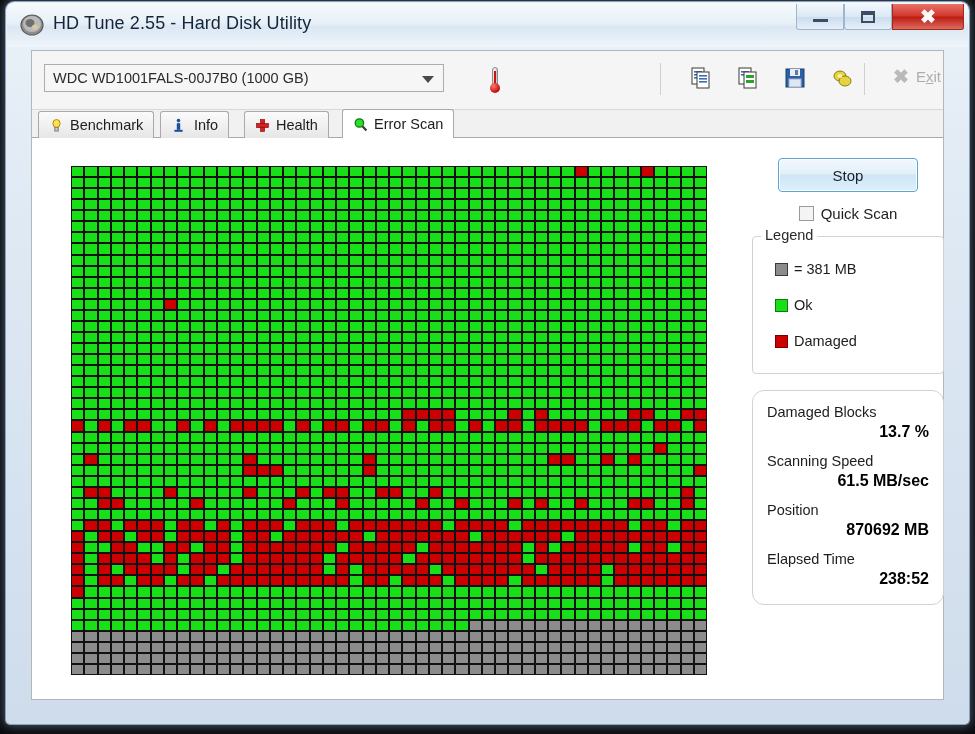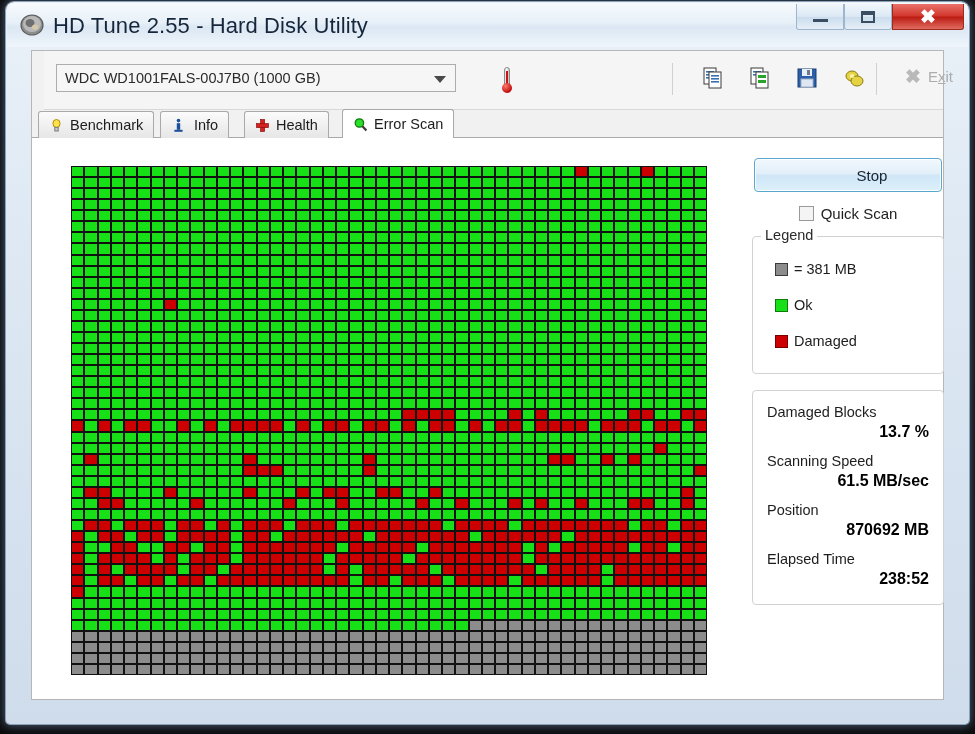--- a/index.html
+++ b/index.html
@@ -29,21 +29,21 @@
     height: 44px;
     border-radius: 7px 7px 0 0;
     background: linear-gradient(180deg,#f6fafd 0%, #e7f0f8 45%, #dbe7f3 55%, #eff5fb 100%);
   }
   .title-icon {
     position: absolute; left: 12px; top: 9px;
     width: 26px; height: 26px;
   }
   .title-text {
     position: absolute; left: 46px; top: 10px;
-    font-size: 22px; color: #15263a;
+    font-size: 18px; color: #15263a;
     letter-spacing: .1px;
     white-space: nowrap;
   }
   .winbtns {
     position: absolute; right: 4px; top: 1px;
     display: flex; align-items: flex-start;
   }
   .wbtn {
     width: 48px; height: 26px;
     border: 1px solid #9db6cd;
@@ -77,21 +77,20 @@
     width: 913px; height: 650px;
     background: #f1f1f1;
     border: 1px solid #b6b6b6;
     box-sizing: border-box;
   }
   .toolbar {
     position: relative;
     height: 58px;
     border-bottom: 1px solid #d8d8d8;
     background: #f5f5f5;
-    margin-left: 12px;
   }
   .drive-select {
     position: absolute; left: 12px; top: 13px;
     width: 400px; height: 28px;
     background: #f6f6f6;
     border: 1px solid #adadad;
     box-sizing: border-box;
     display: flex; align-items: center;
     cursor: default;
   }
@@ -212,21 +211,20 @@
   .stop-btn {
     width: 138px; height: 32px;
     margin: 0 auto;
     display: flex; align-items: center; justify-content: center;
     background: linear-gradient(180deg,#f2f8fd 0%,#e2eff9 45%,#cfe6f6 52%,#ddf0fb 100%);
     border: 1px solid #5aa8cf;
     border-radius: 4px;
     box-shadow: 0 0 0 1px #ffffff inset;
     font-size: 15px; color: #16222d;
     cursor: pointer;
-    padding-left: 48px;
   }
   .quick-row {
     margin-top: 13px;
     display: flex; align-items: center; justify-content: center; gap: 7px;
     cursor: pointer;
   }
   .checkbox {
     width: 15px; height: 15px;
     border: 1px solid #9a9a9a;
     background: #f4f4f4;
@@ -254,21 +252,21 @@
   }
   .legend-row.spaced { margin-bottom: 20px; }
   .swatch { width: 13px; height: 13px; flex: none; border: 1px solid #3a3a3a; box-sizing: border-box; }
   .sw-gray { background: #8c8c8c; }
   .sw-green { background: #17e017; border-color: #0c7c0c; }
   .sw-red { background: #cc0000; border-color: #7a0000; }
 
   .stats {
     margin-top: 16px;
     border: 1px solid #d2d2d2;
-    border-radius: 4px;
+    border-radius: 12px;
     background: #fff;
     padding: 13px 14px 14px;
   }
   .stat { margin-bottom: 12px; }
   .stat:last-child { margin-bottom: 2px; }
   .stat-label { font-size: 14.5px; color: #1d1d1d; }
   .stat-value {
     font-size: 16px; font-weight: bold; color: #000;
     text-align: right; margin-top: 3px;
   }

